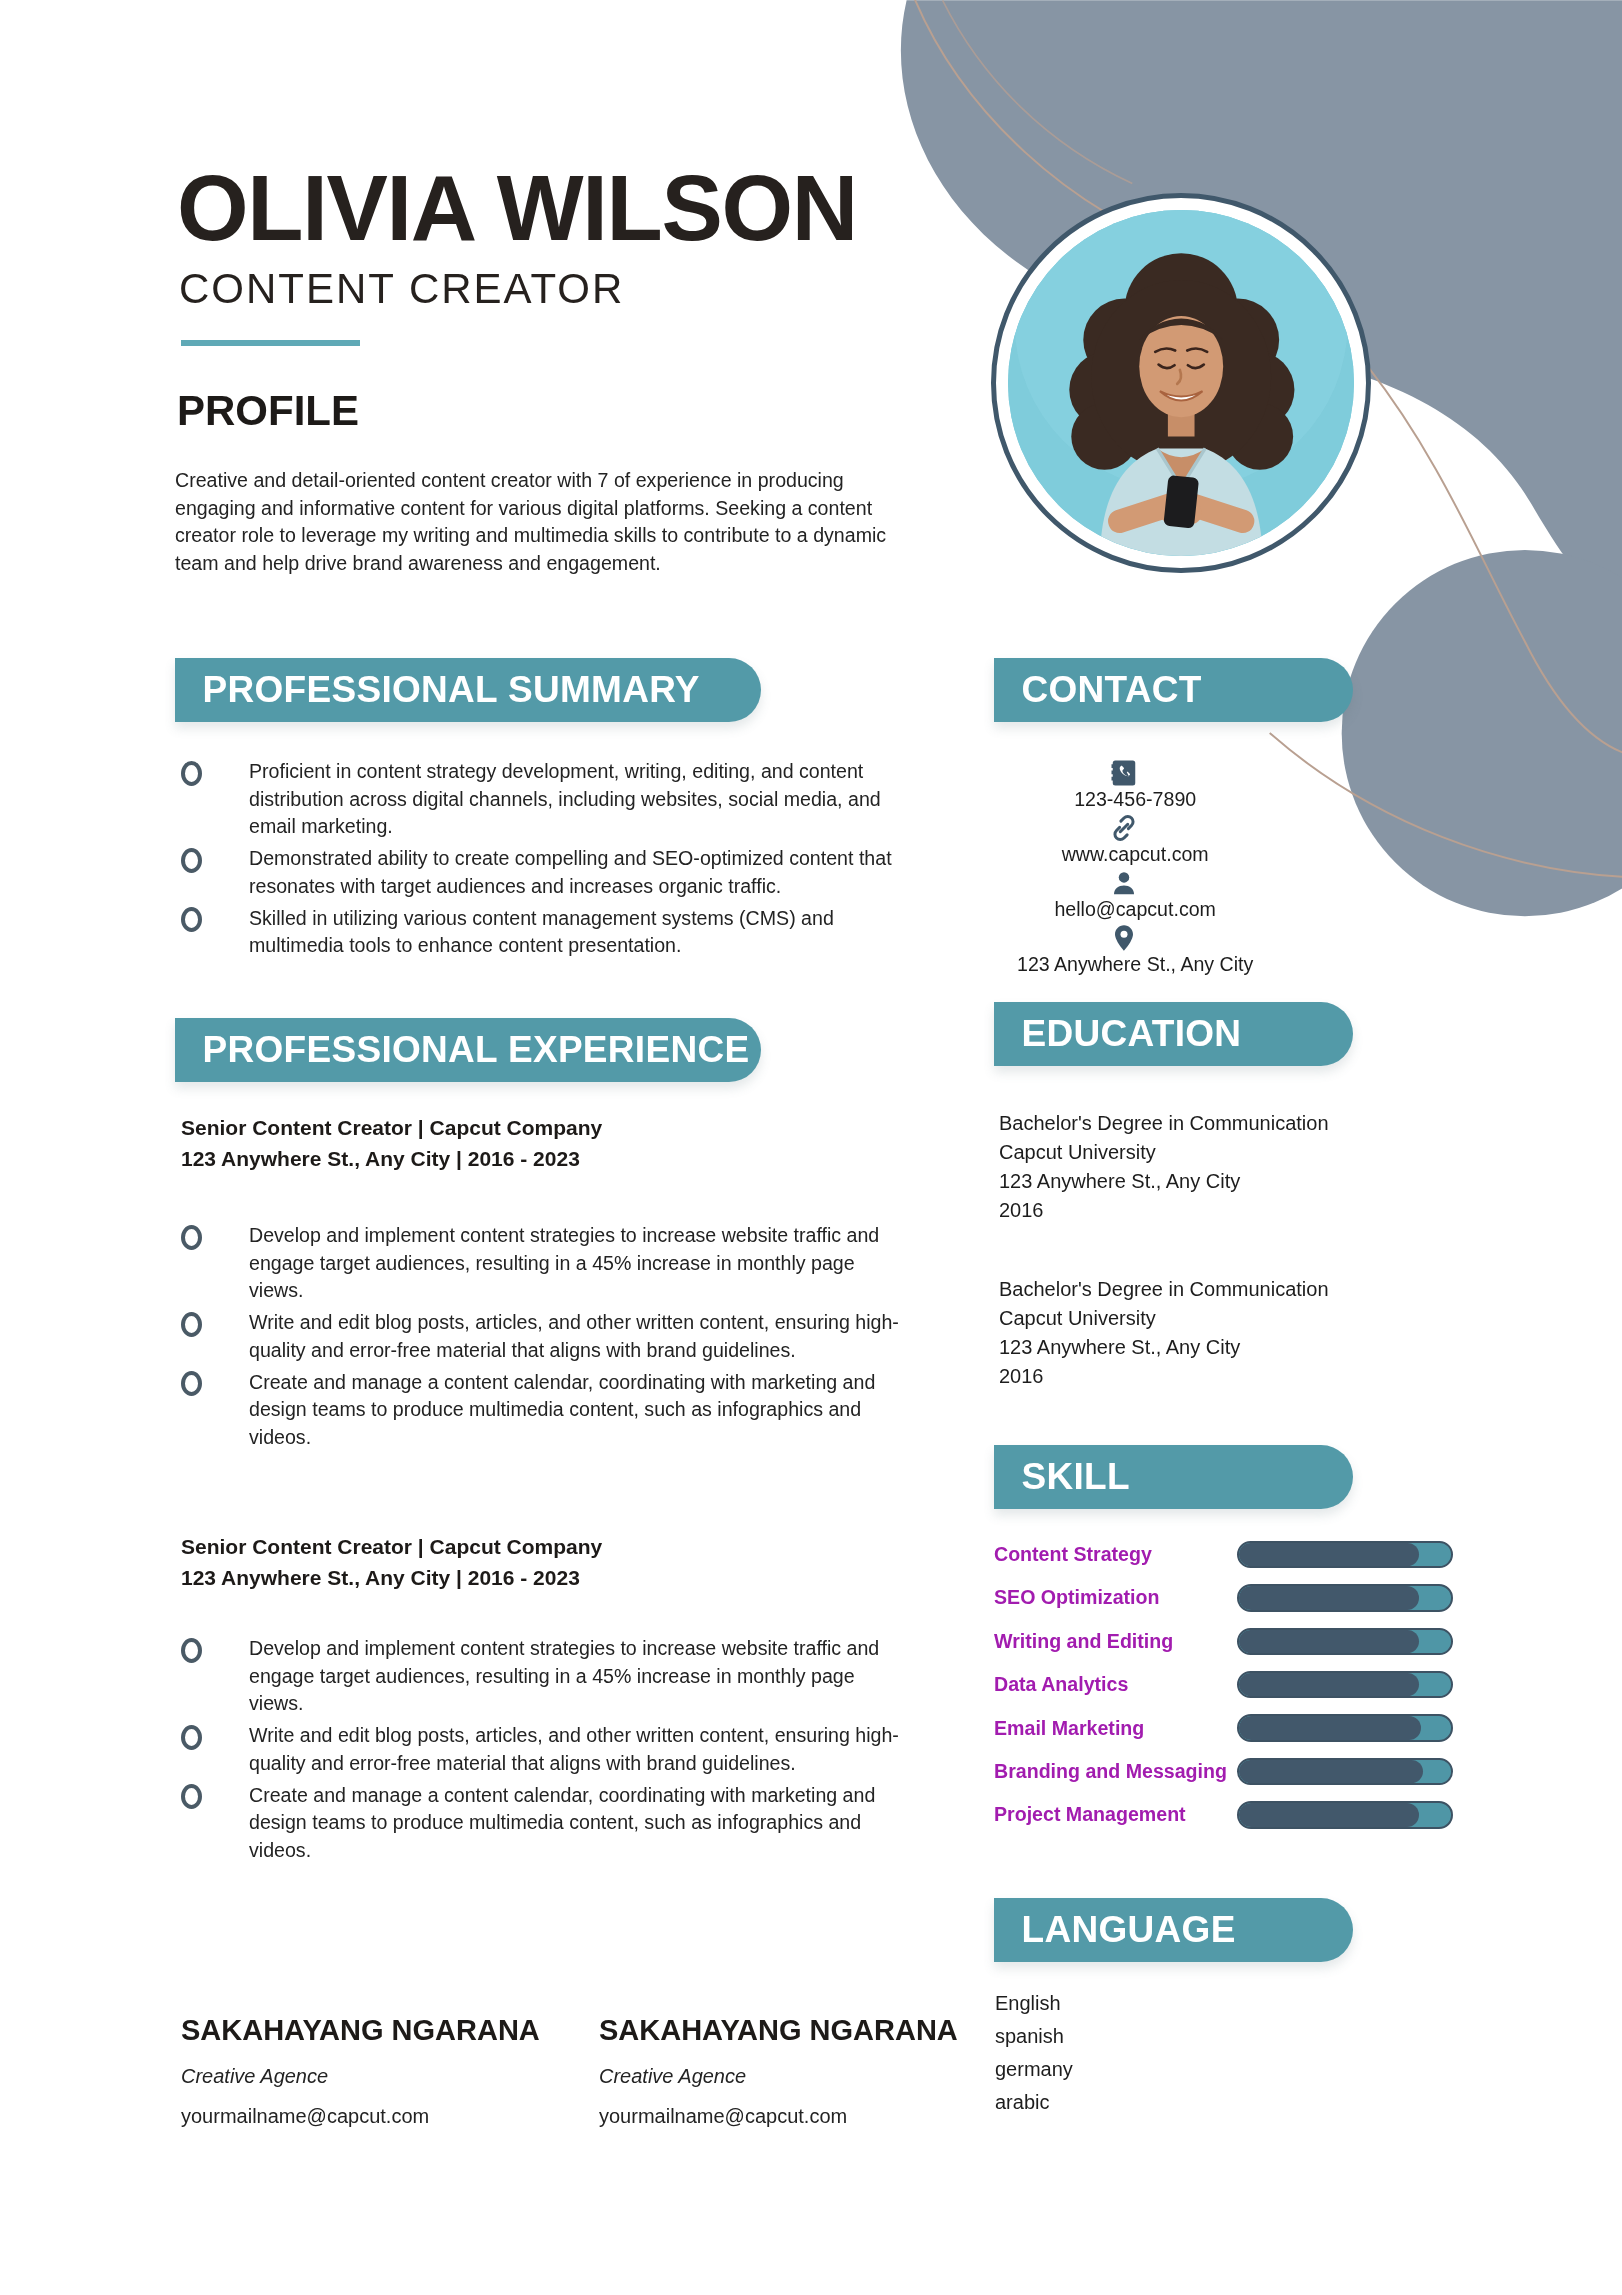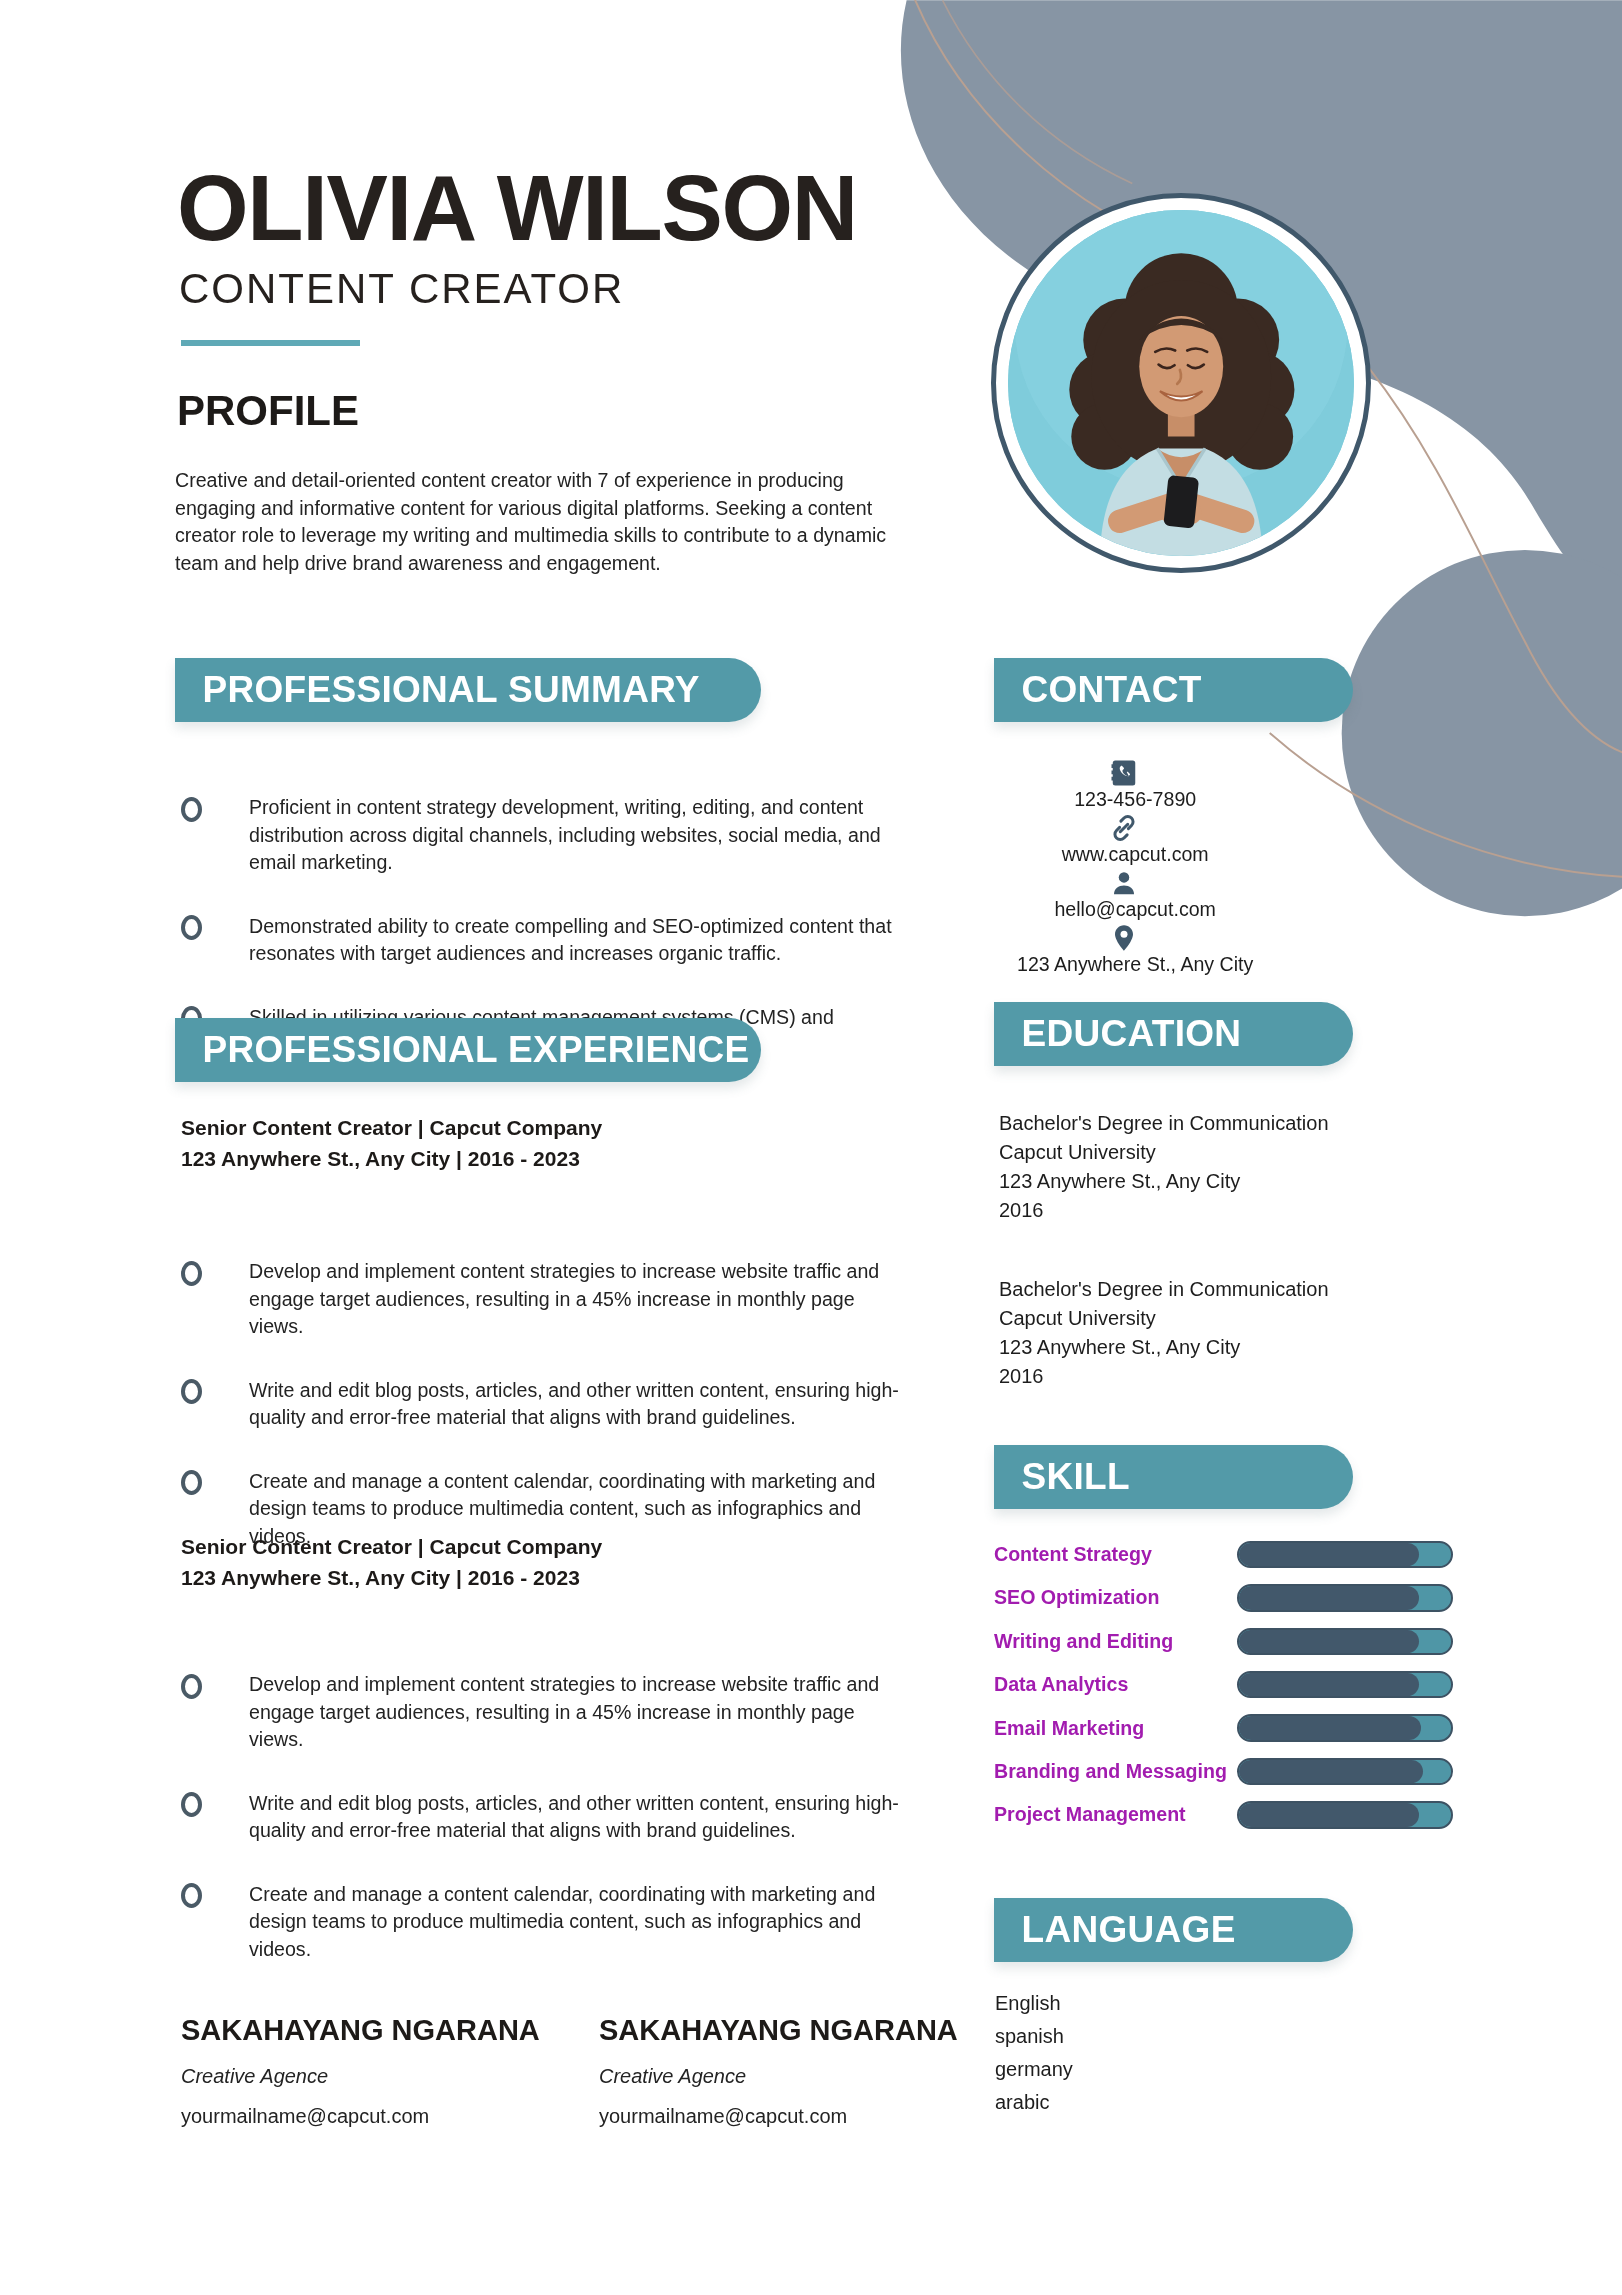--- a/index.html
+++ b/index.html
@@ -62,21 +62,21 @@
     box-shadow:0 6.5px 10.5px rgba(90,110,120,.16);
     z-index:4;
   }
   .banner span{
     color:#ffffff;font-size:37px;font-weight:700;letter-spacing:0.3px;
   }
   .banner.left{left:175px;width:586px;}
   .banner.right{left:994px;width:359px;}
   
   .bullets{position:absolute;left:181px;width:739px;z-index:4;}
-  .bullet{display:flex;align-items:flex-start;margin-bottom:4.6px;margin-top:36px;}
+  .bullet{display:flex;align-items:flex-start;margin-bottom:4.6px;}
   .dot{
     flex:0 0 auto;width:21px;height:25px;margin-top:2.6px;
     border:4.6px solid #4a5a66;border-radius:50%;background:transparent;
   }
   .bullet p{margin-left:47px;width:658px;font-size:19.6px;line-height:27.5px;color:var(--ink);}
   
   .job-head{position:absolute;left:181px;z-index:4;font-size:21px;font-weight:700;line-height:31px;color:#1d1a18;}
   
   .ref-entry{position:absolute;z-index:4;width:366px;}
   .ref-name{font-size:29px;font-weight:700;color:#1d1a18;}

